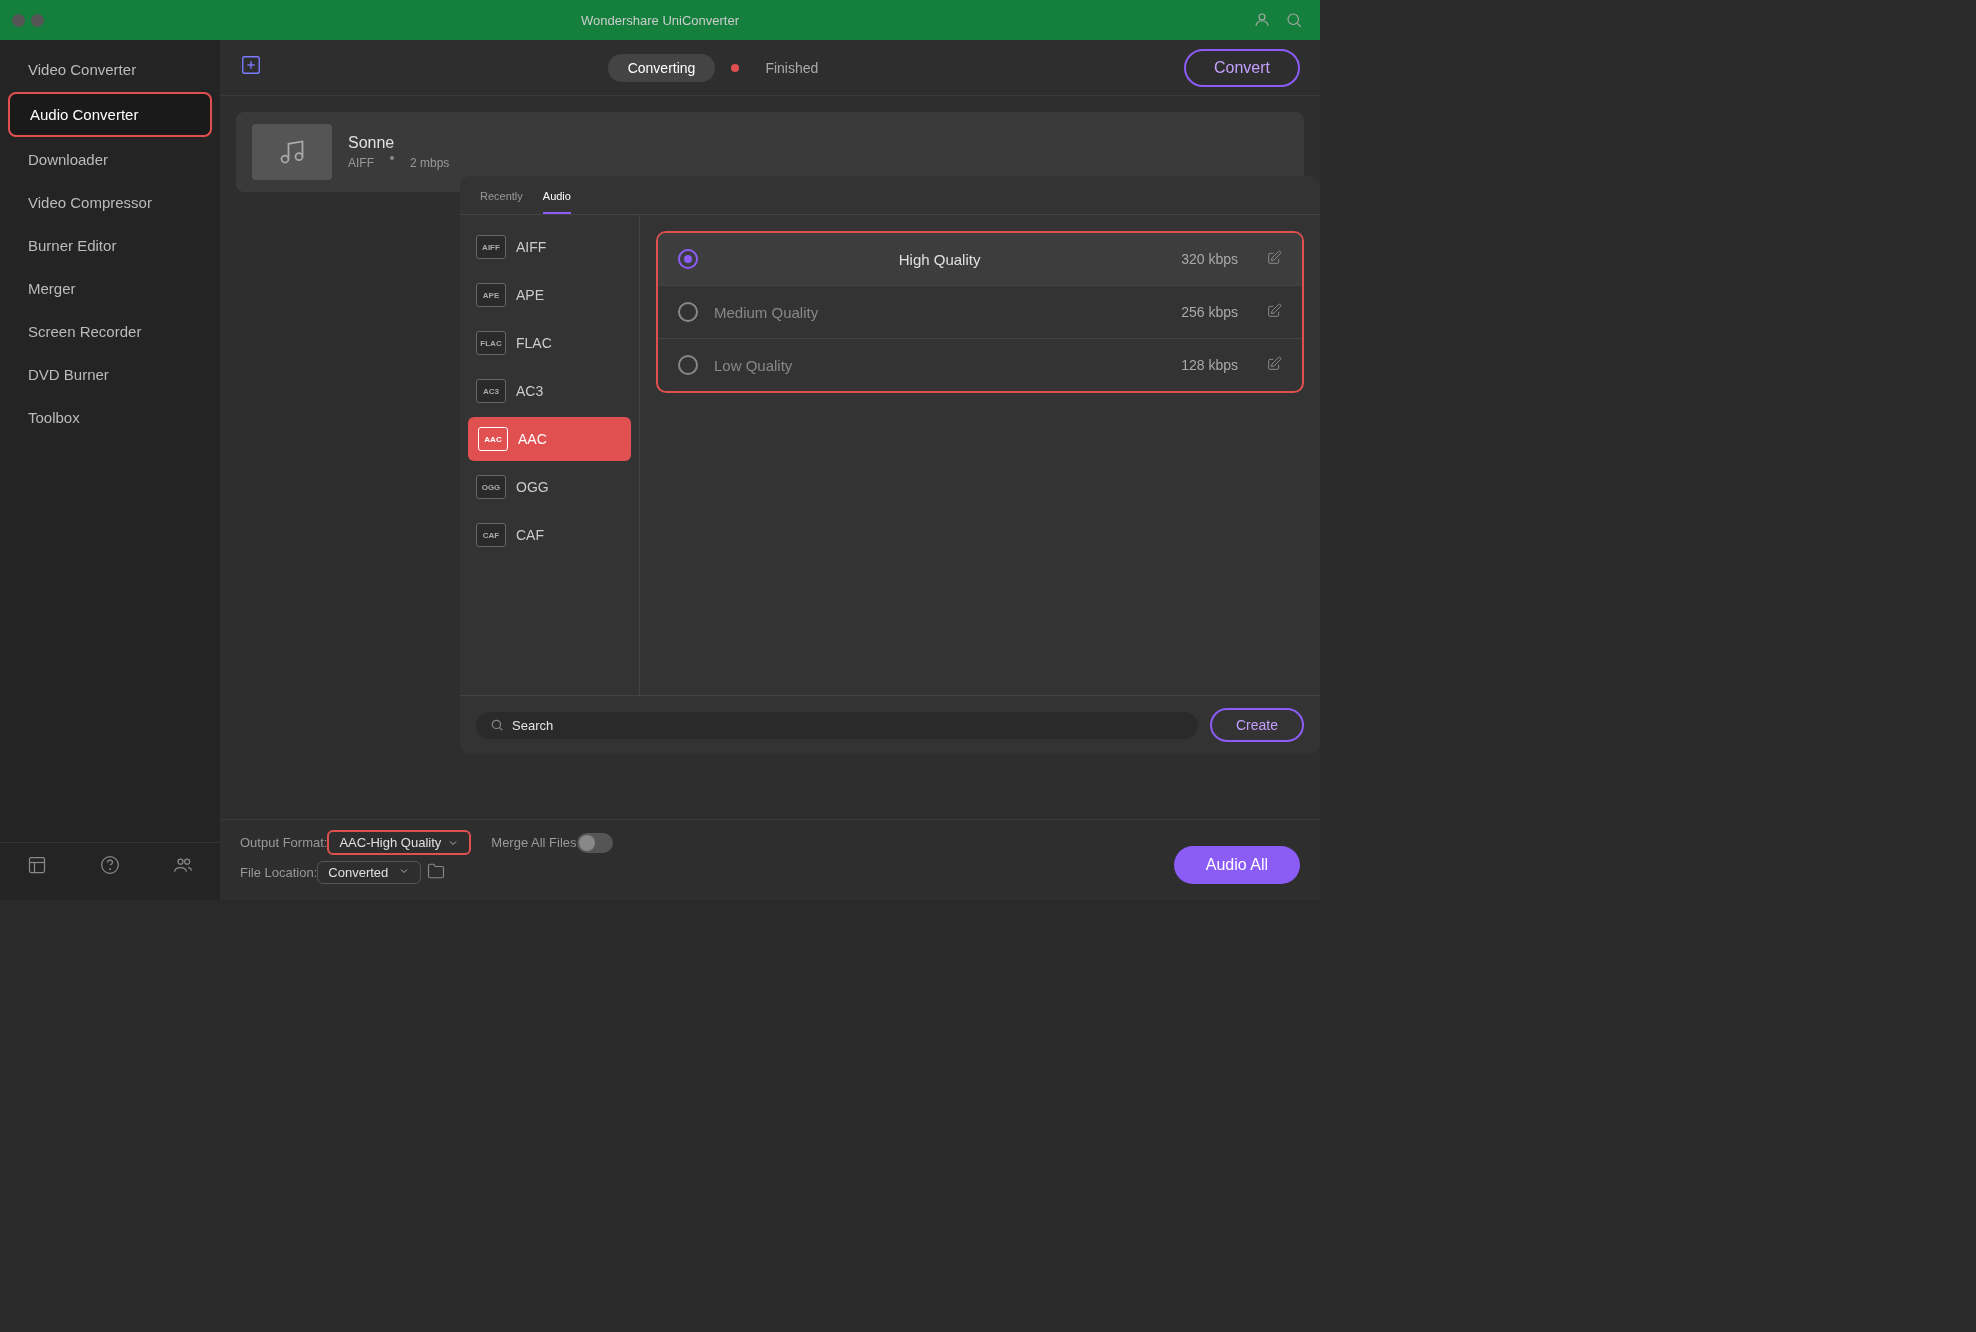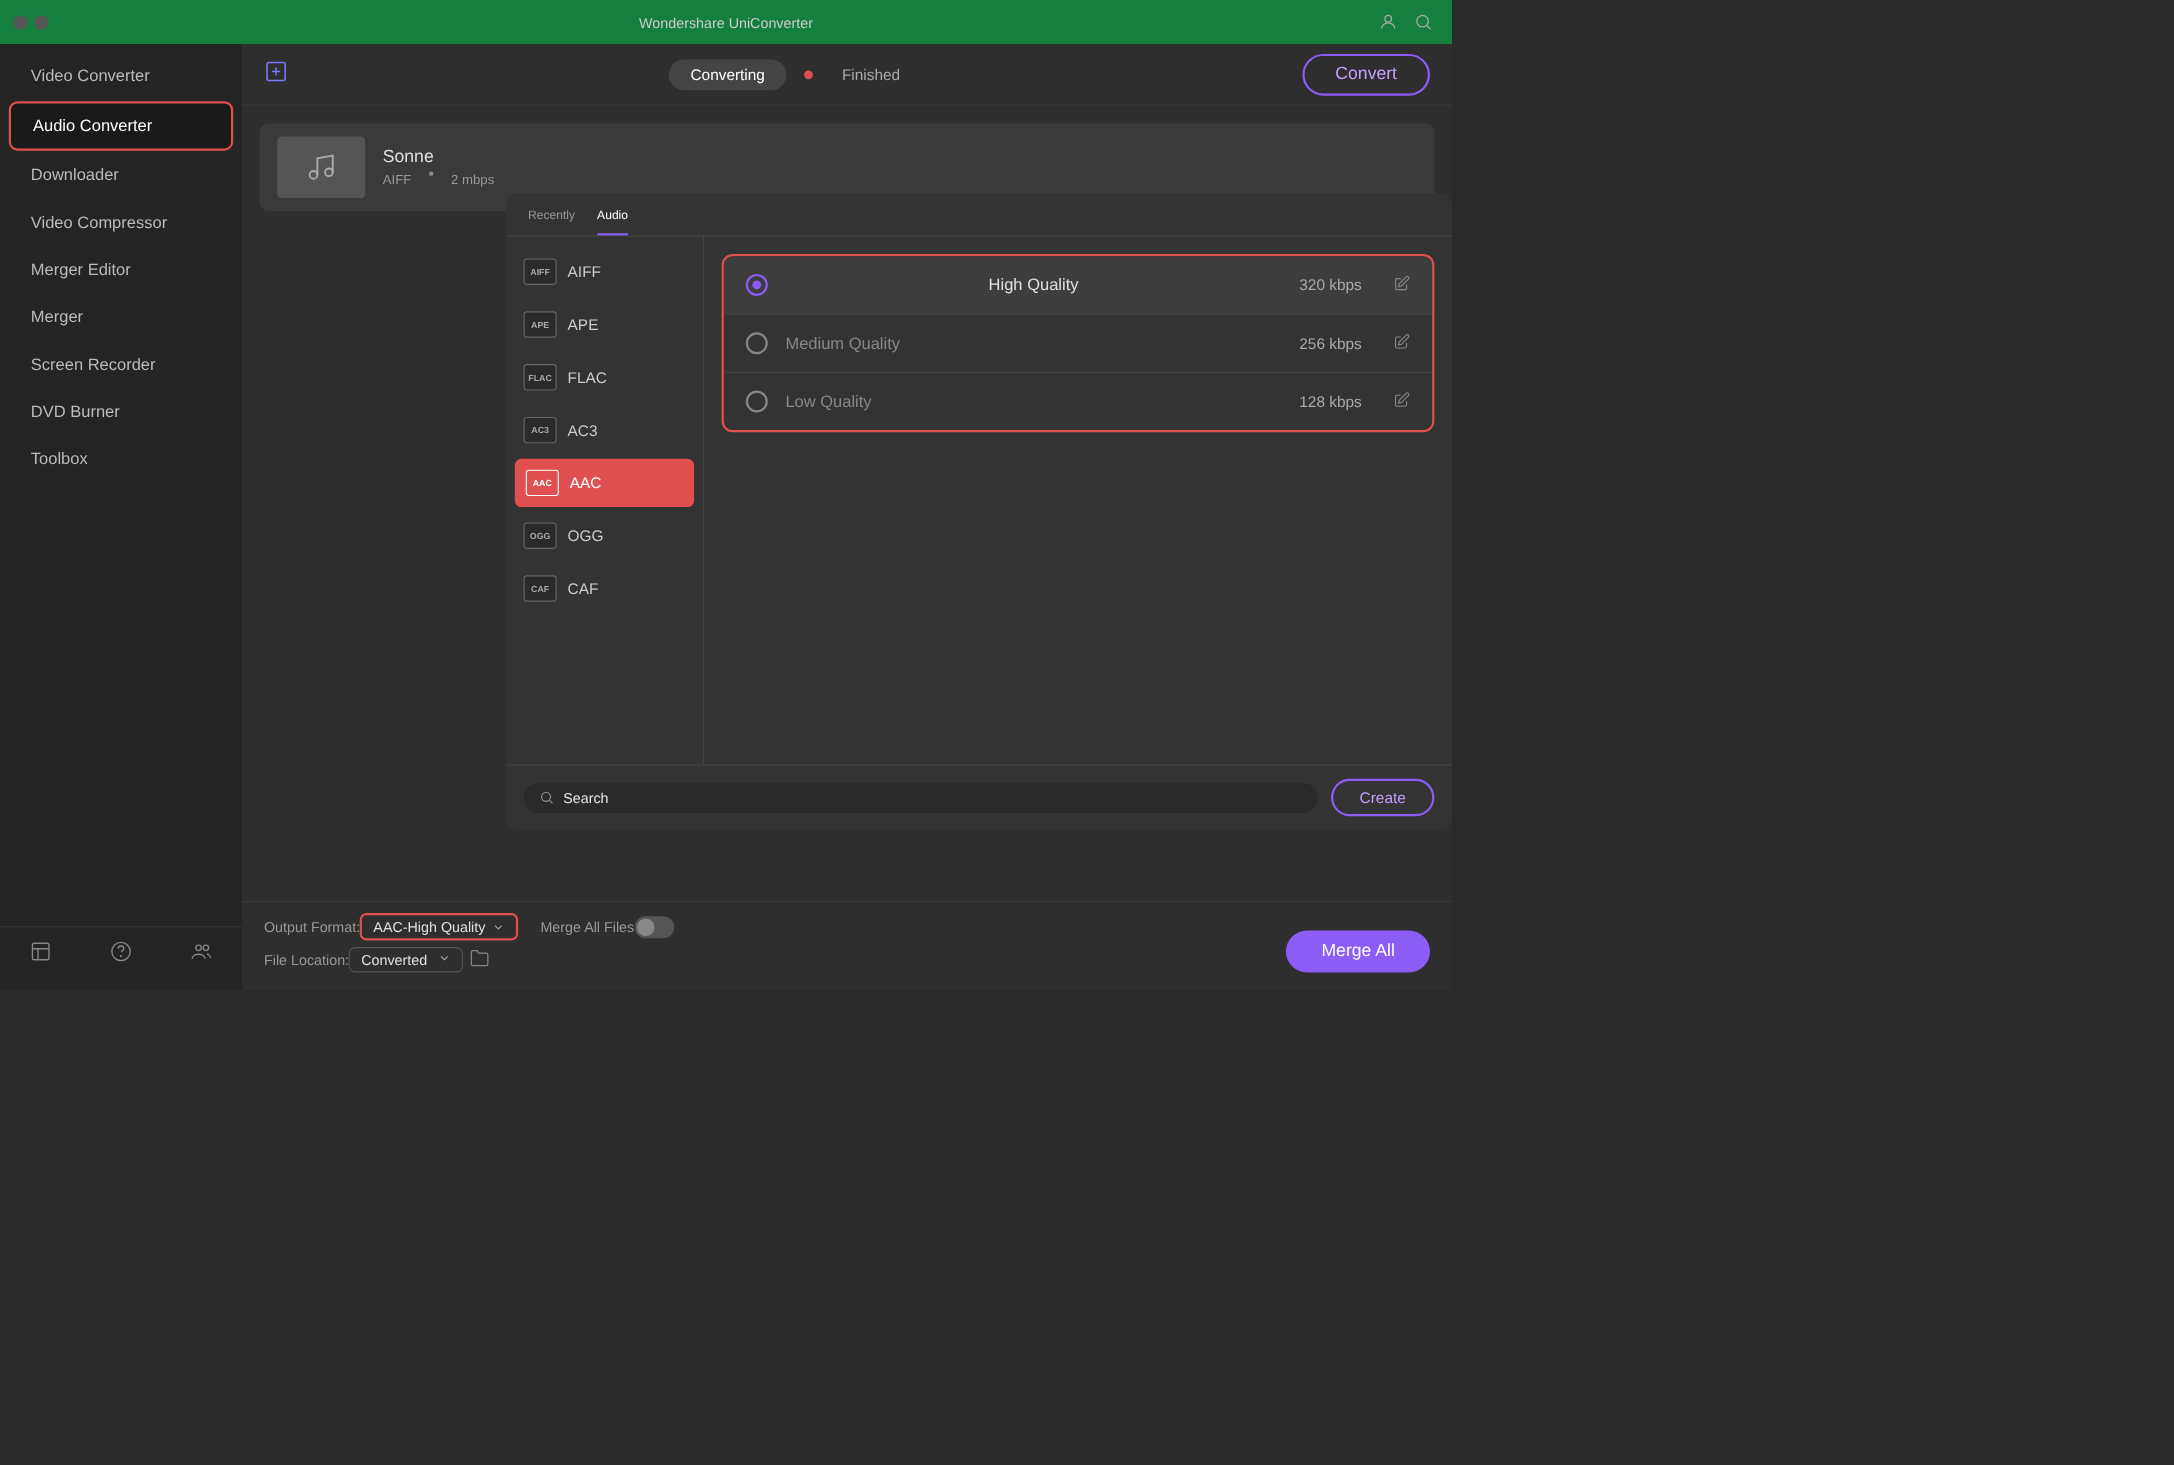--- a/index.html
+++ b/index.html
@@ -475,21 +475,21 @@
     <div class="sidebar-item active">
       <span>Audio Converter</span>
     </div>
     <div class="sidebar-item">
       <span>Downloader</span>
     </div>
     <div class="sidebar-item">
       <span>Video Compressor</span>
     </div>
     <div class="sidebar-item">
-      <span>Merger Editor</span>
+      <span>Burner Editor</span>
     </div>
     <div class="sidebar-item">
       <span>Merger</span>
     </div>
     <div class="sidebar-item">
       <span>Screen Recorder</span>
     </div>
     <div class="sidebar-item">
       <span>DVD Burner</span>
     </div>
@@ -683,18 +683,18 @@
           <svg width="12" height="12" viewBox="0 0 24 24" fill="none" stroke="#aaa" stroke-width="2" style="margin-left:6px;">
             <polyline points="6 9 12 15 18 9"></polyline>
           </svg>
         </div>
         <span class="folder-icon">
           <svg width="18" height="18" viewBox="0 0 24 24" fill="none" stroke="#888" stroke-width="1.5">
             <path d="M22 19a2 2 0 0 1-2 2H4a2 2 0 0 1-2-2V5a2 2 0 0 1 2-2h5l2 3h9a2 2 0 0 1 2 2z"></path>
           </svg>
         </span>
       </div>
-      <button class="start-all-btn">Merge All</button>
+      <button class="start-all-btn">Audio All</button>
     </div>
 
   </div>
 
 </div>
 
 </body></html>

